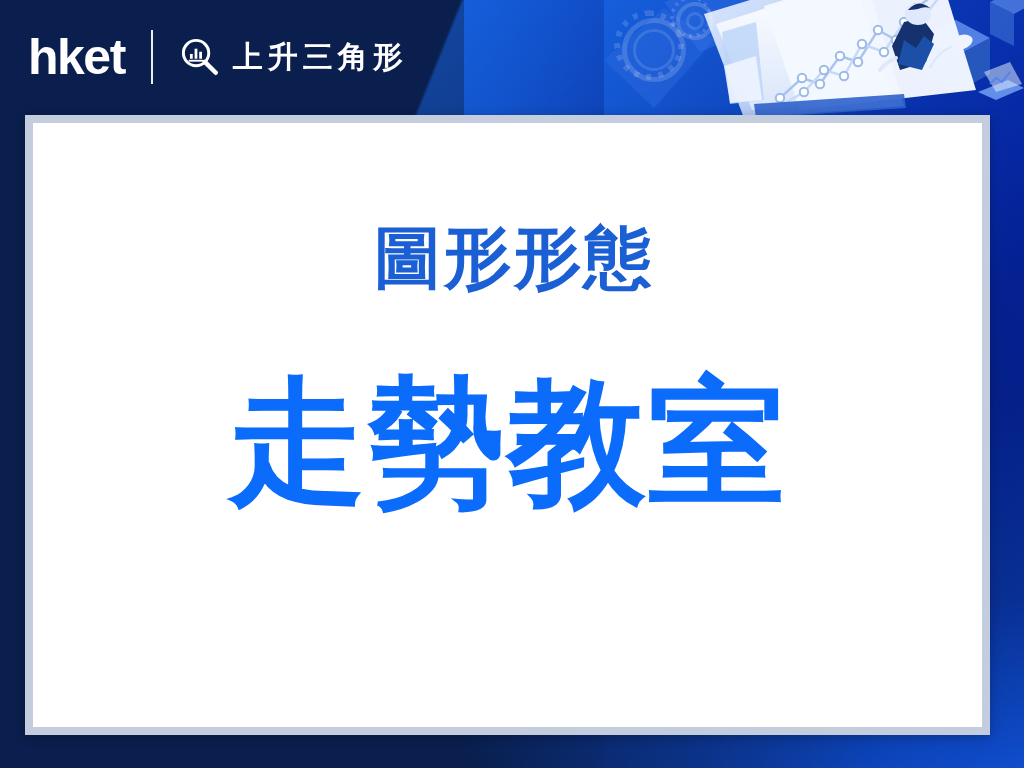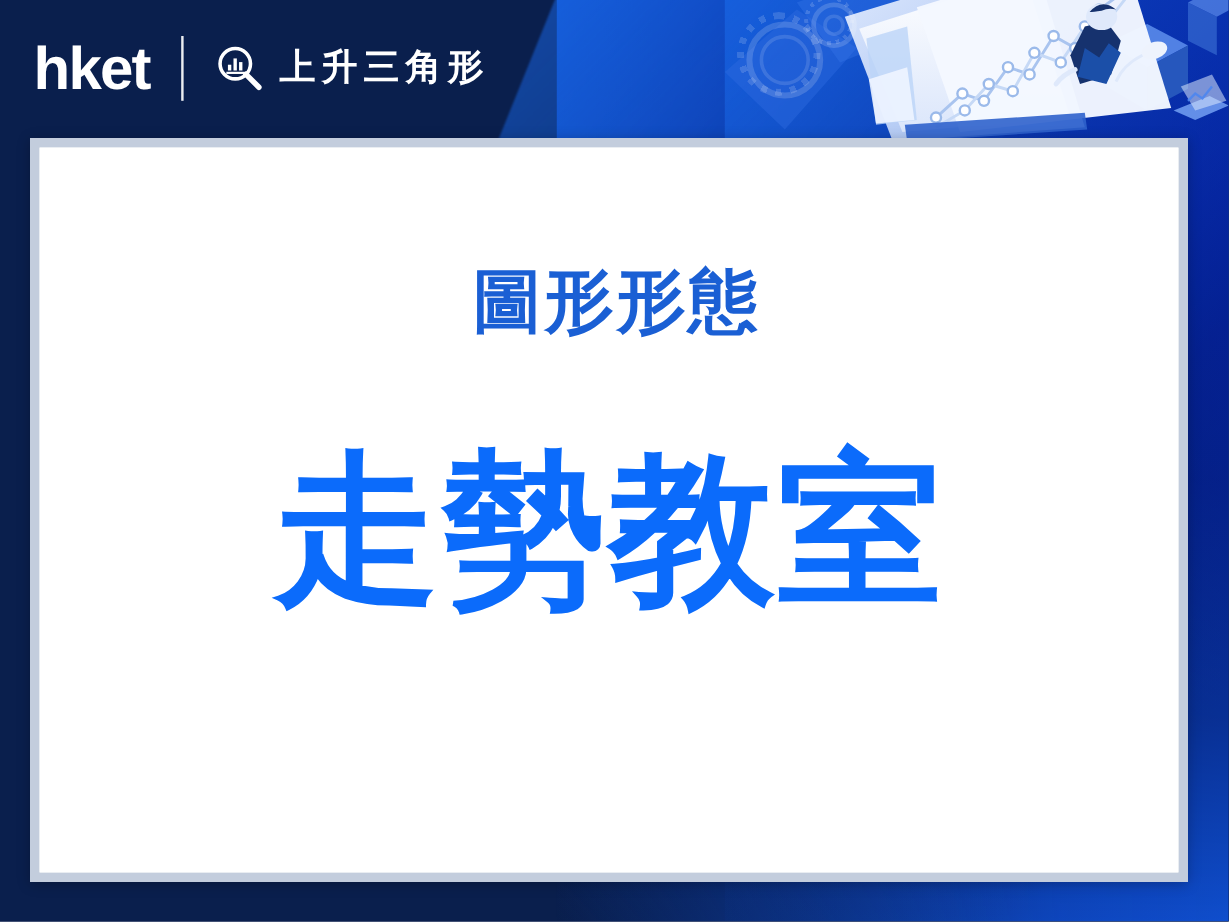--- a/index.html
+++ b/index.html
@@ -172,21 +172,21 @@
     background: #ffffff;
   }
 
   .subtitle {
     position: absolute;
     top: 100px;
     left: 0;
     right: 17px;
     text-align: center;
     color: #1a5fd4;
-    font-size: 58px;
+    font-size: 68px;
     font-weight: 700;
     letter-spacing: 2px;
     line-height: 1;
     white-space: nowrap;
     padding-left: 29px;
   }
   .headline {
     position: absolute;
     top: 250px;
     left: 0;

